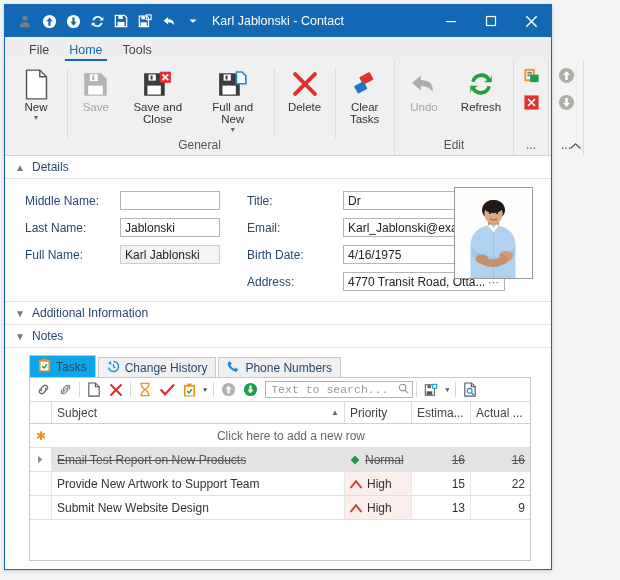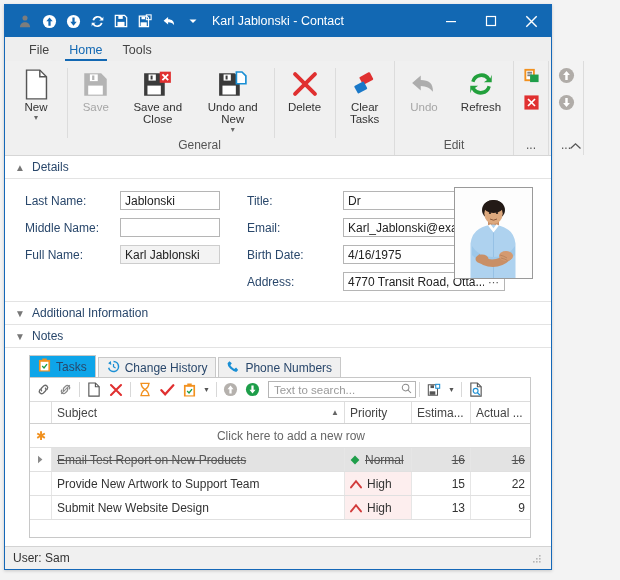--- a/index.html
+++ b/index.html
@@ -120,21 +120,21 @@
     font-size:12px;color:#29476b;box-sizing:border-box;margin-right:2px;
   }
   .dtab.active{background:#0ea5e9;height:22px;border-color:#c8c8c8;text-align:right;}
 
   .gridwrap{
     margin:0 20px 0 24px;border:1px solid #c8c8c8;background:#fff;
     flex:1;display:flex;flex-direction:column;min-height:0;
   }
   .gtoolbar{
     height:23px;display:flex;align-items:center;gap:0;border-bottom:1px solid #dcdcdc;
-    background:#fff;padding:0 2px;
+    background:#fff;padding:0 2px;font-family:Liberation Mono, monospace;
   }
   .gbtn{width:22px;height:21px;display:flex;align-items:center;justify-content:center;}
   .gsep{width:1px;height:15px;background:#d8d8d8;margin:0 3px;}
   .searchbox{
     flex:0 0 148px;height:17px;border:1px solid #b5b5b5;background:#fff;
     display:flex;align-items:center;padding:0 3px 0 5px;margin-left:4px;
     font-size:11.5px;color:#9a9a9a;box-sizing:border-box;
   }
   .searchbox .txt{flex:1;}
   .caretdrop{font-size:7px;color:#555;padding:0 3px;}
@@ -303,21 +303,21 @@
         <div class="rbtn" style="min-width:68px;">
           <div class="ico">
             <svg width="29" height="27" viewBox="0 0 26 24">
                 <path d="M1 2h14l4.5 4.5V22H1z" fill="#3b3b3b"></path>
                 <rect x="5" y="3" width="6.5" height="5.5" fill="#fff"></rect>
                 <rect x="4" y="13" width="12" height="8" fill="#fff"></rect>
                 <rect x="6.8" y="4" width="1.8" height="3.5" fill="#3b3b3b"></rect>
                 <path d="M16.5 0.8h5l3.5 3.5v7h-8.5z" fill="#fff" stroke="#1a8fd4" stroke-width="1.5"></path>
               </svg>
           </div>
-          <div class="lbl">Undo and New</div>
+          <div class="lbl">Full and New</div>
           <div class="caret">▾</div>
         </div>
         <div class="rsep"></div>
         <div class="rbtn" style="min-width:46px;">
           <div class="ico">
             <svg width="28" height="28" viewBox="0 0 24 24">
                 <path d="M3.5 3.5l17 17M20.5 3.5l-17 17" stroke="#e03030" stroke-width="3.4" stroke-linecap="round"></path>
               </svg>
           </div>
           <div class="lbl">Delete</div>
@@ -412,29 +412,29 @@
   <div class="content">
 
     <div class="section-head">
       <span class="chev">▲</span>
       <span>Details</span>
     </div>
 
     <div class="details-body">
       <div class="col" style="margin-left:20px;">
         <div class="frow">
+          <div class="flabel" style="width:95px;">Middle Name:</div>
+          <div class="fctl" style="width:100px;">
+            <span class="val"></span>
+          </div>
+        </div>
+        <div class="frow">
           <div class="flabel" style="width:95px;">Last Name:</div>
           <div class="fctl" style="width:100px;">
             <span class="val">Jablonski</span>
-          </div>
-        </div>
-        <div class="frow">
-          <div class="flabel" style="width:95px;">Middle Name:</div>
-          <div class="fctl" style="width:100px;">
-            <span class="val"></span>
           </div>
         </div>
         <div class="frow">
           <div class="flabel" style="width:95px;">Full Name:</div>
           <div class="fctl ro" style="width:100px;">
             <span class="val">Karl Jablonski</span>
           </div>
         </div>
       </div>
 
@@ -699,29 +699,14 @@
         <div class="cell c-est num">13</div>
         <div class="cell c-act num">9</div>
       </div>
 
       <div style="flex:1;background:#fff;"></div>
     </div>
 
     <div style="height:8px;background:#fff;"></div>
   </div>
 
-  <div class="statusbar">
-    <span>User: Sam</span>
-    <span class="grip">
-      <svg width="11" height="11" viewBox="0 0 11 11">
-          <g fill="#b6b6b6">
-            <rect x="7" y="3" width="1.6" height="1.6"></rect>
-            <rect x="7" y="6" width="1.6" height="1.6"></rect>
-            <rect x="4" y="6" width="1.6" height="1.6"></rect>
-            <rect x="7" y="9" width="1.6" height="1.6"></rect>
-            <rect x="4" y="9" width="1.6" height="1.6"></rect>
-            <rect x="1" y="9" width="1.6" height="1.6"></rect>
-          </g>
-        </svg>
-    </span>
-  </div>
 
 </div>
 
 </body></html>

